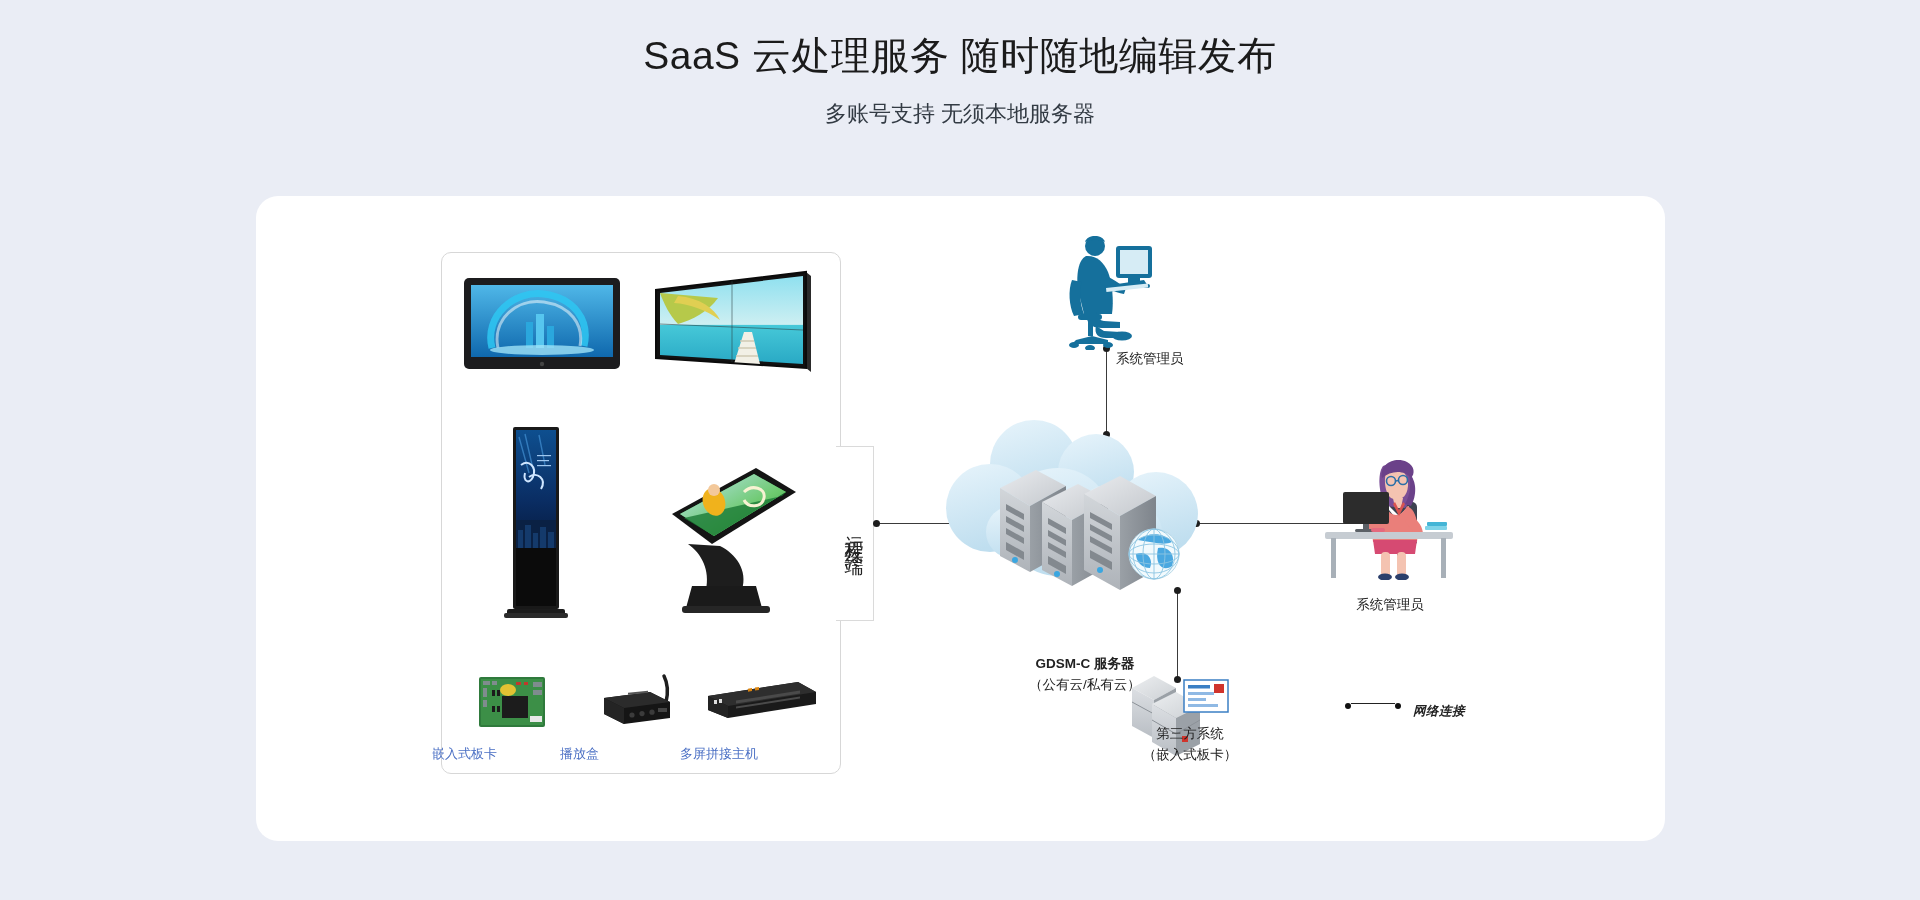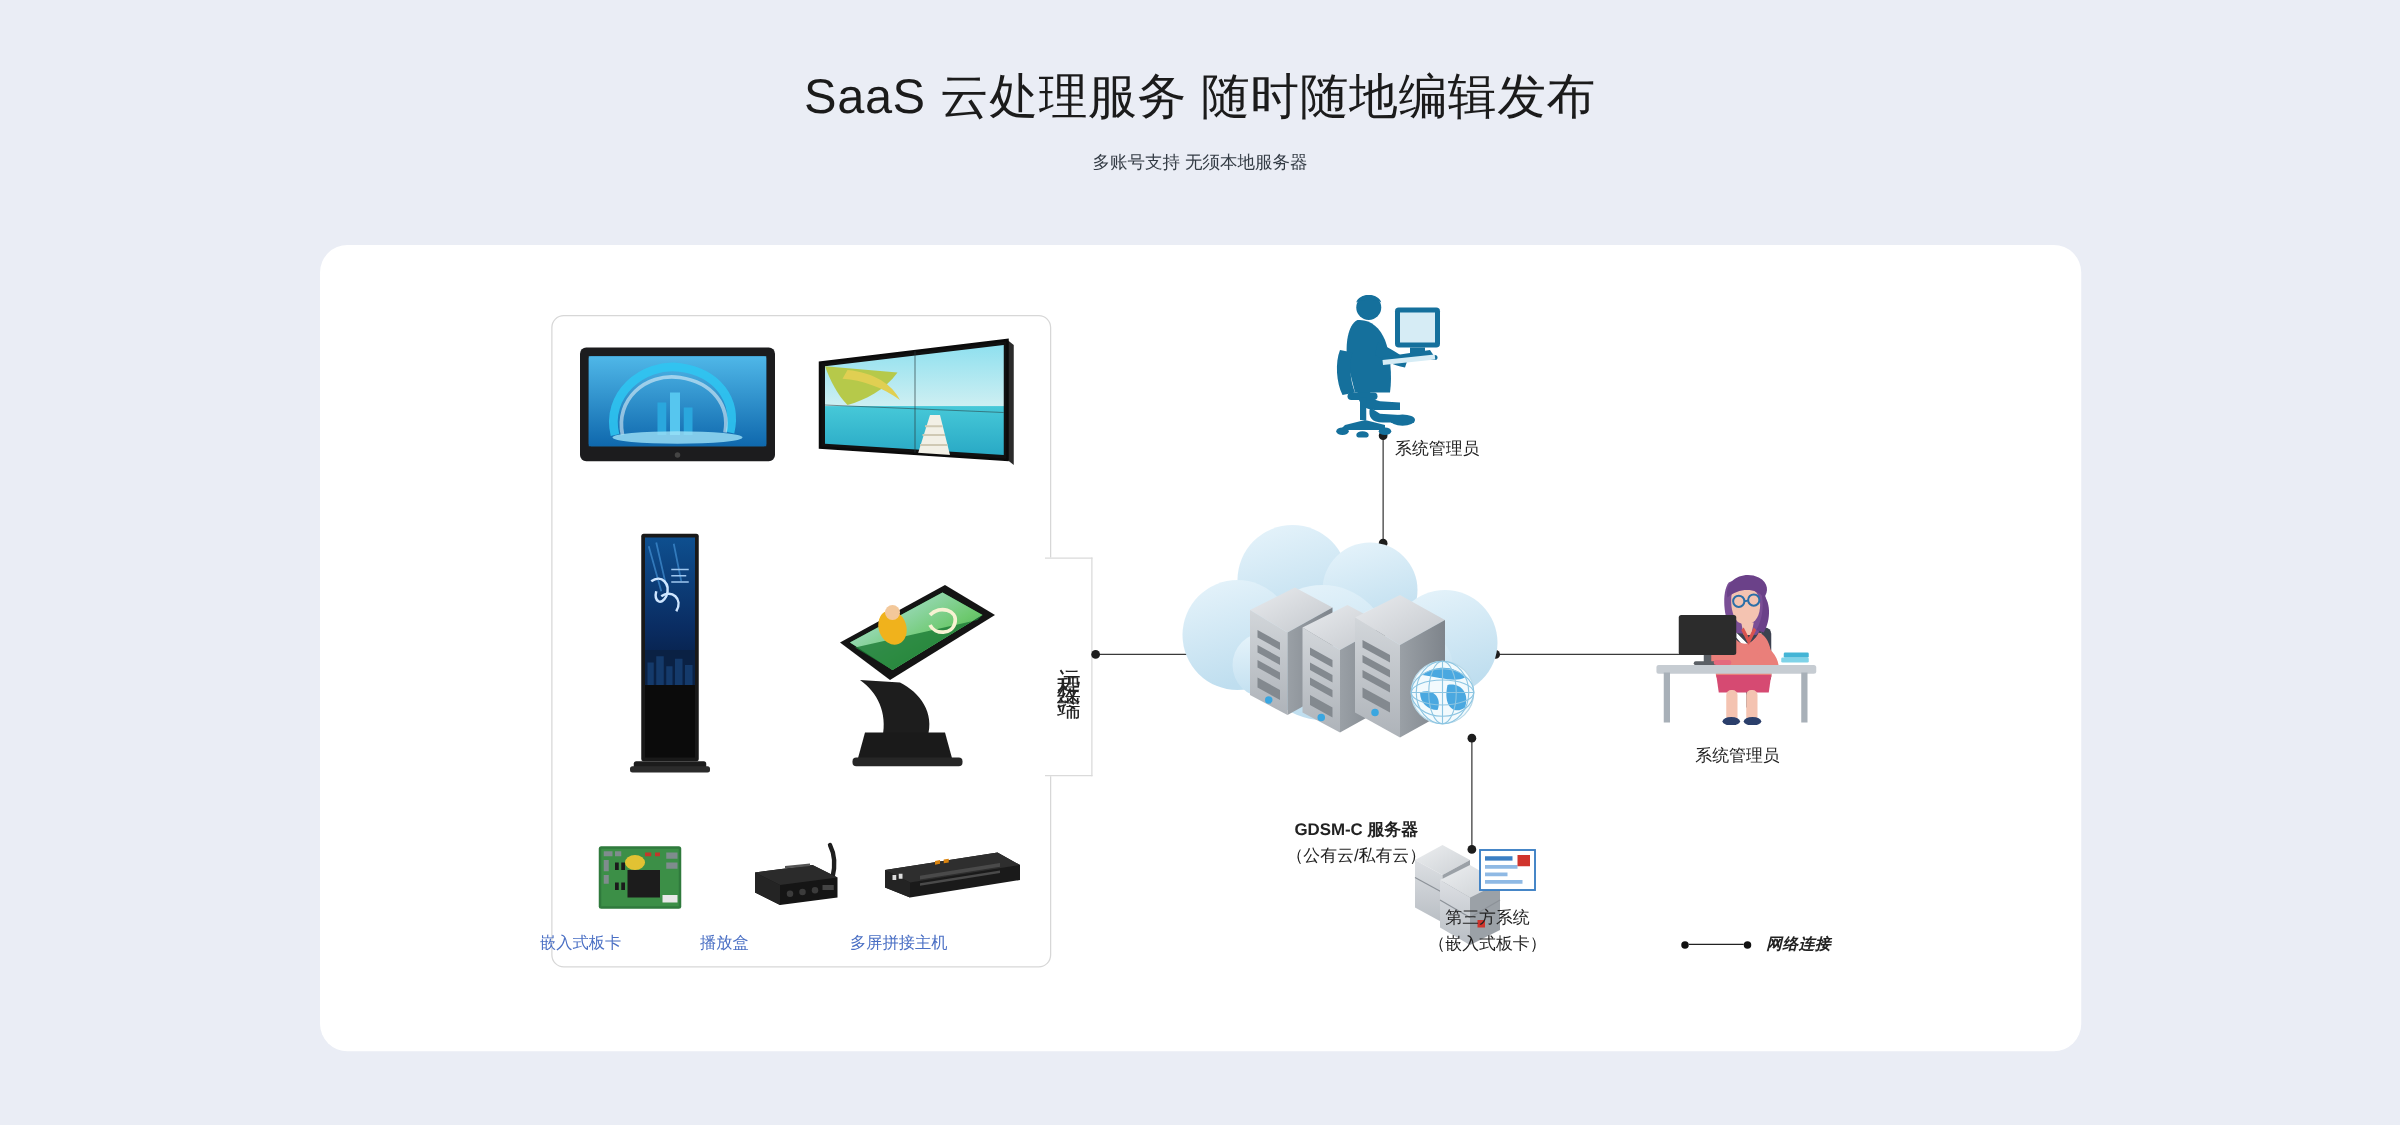--- a/index.html
+++ b/index.html
@@ -5,27 +5,27 @@
   * { box-sizing: border-box; margin: 0; padding: 0; }
   html, body {
     width: 1920px; height: 900px;
     background: #eaedf5;
     font-family: "Liberation Sans", "DejaVu Sans", sans-serif;
     overflow: hidden;
   }
   .page { position: relative; width: 1920px; height: 900px; background: #eaedf5; }
 
   
-  .header { width: 100%; padding-top: 54px; text-align: center; }
+  .header { width: 100%; padding-top: 32px; text-align: center; }
   .page-title {
     font-size: 39px; font-weight: 400; color: #1b1b1b;
     letter-spacing: 0.5px; line-height: 1.25;
   }
   .page-subtitle {
-    margin-top: 18px; font-size: 14px; color: #333b44; font-weight: 400;
+    margin-top: 18px; font-size: 22px; color: #333b44; font-weight: 400;
   }
 
   
   .card {
     position: absolute; left: 256px; top: 196px;
     width: 1409px; height: 645px;
     background: #fff; border-radius: 22px;
   }
 
   
@@ -66,21 +66,21 @@
   .cloud { position: absolute; left: 938px; top: 410px; width: 290px; height: 190px; }
 
   
   .node-label {
     position: absolute; text-align: center; color: #222; font-size: 13.5px;
     line-height: 1.55; white-space: nowrap;
   }
   .node-label .strong { font-weight: bold; font-size: 13.5px; margin-top: 37px; }
 
   
-  .legend { position: absolute; left: 1345px; top: 747px; display: flex; align-items: center; }
+  .legend { position: absolute; left: 1345px; top: 703px; display: flex; }
   .legend-line { width: 44px; height: 1px; background: #222; position: relative; }
   .legend-dot { width: 6px; height: 6px; border-radius: 50%; background: #111; }
   .legend-text {
     margin-left: 12px; font-size: 12.5px; font-weight: bold; font-style: italic;
     color: #222; letter-spacing: 0.5px;
   }
 </style>
 </head>
 <body>
 

